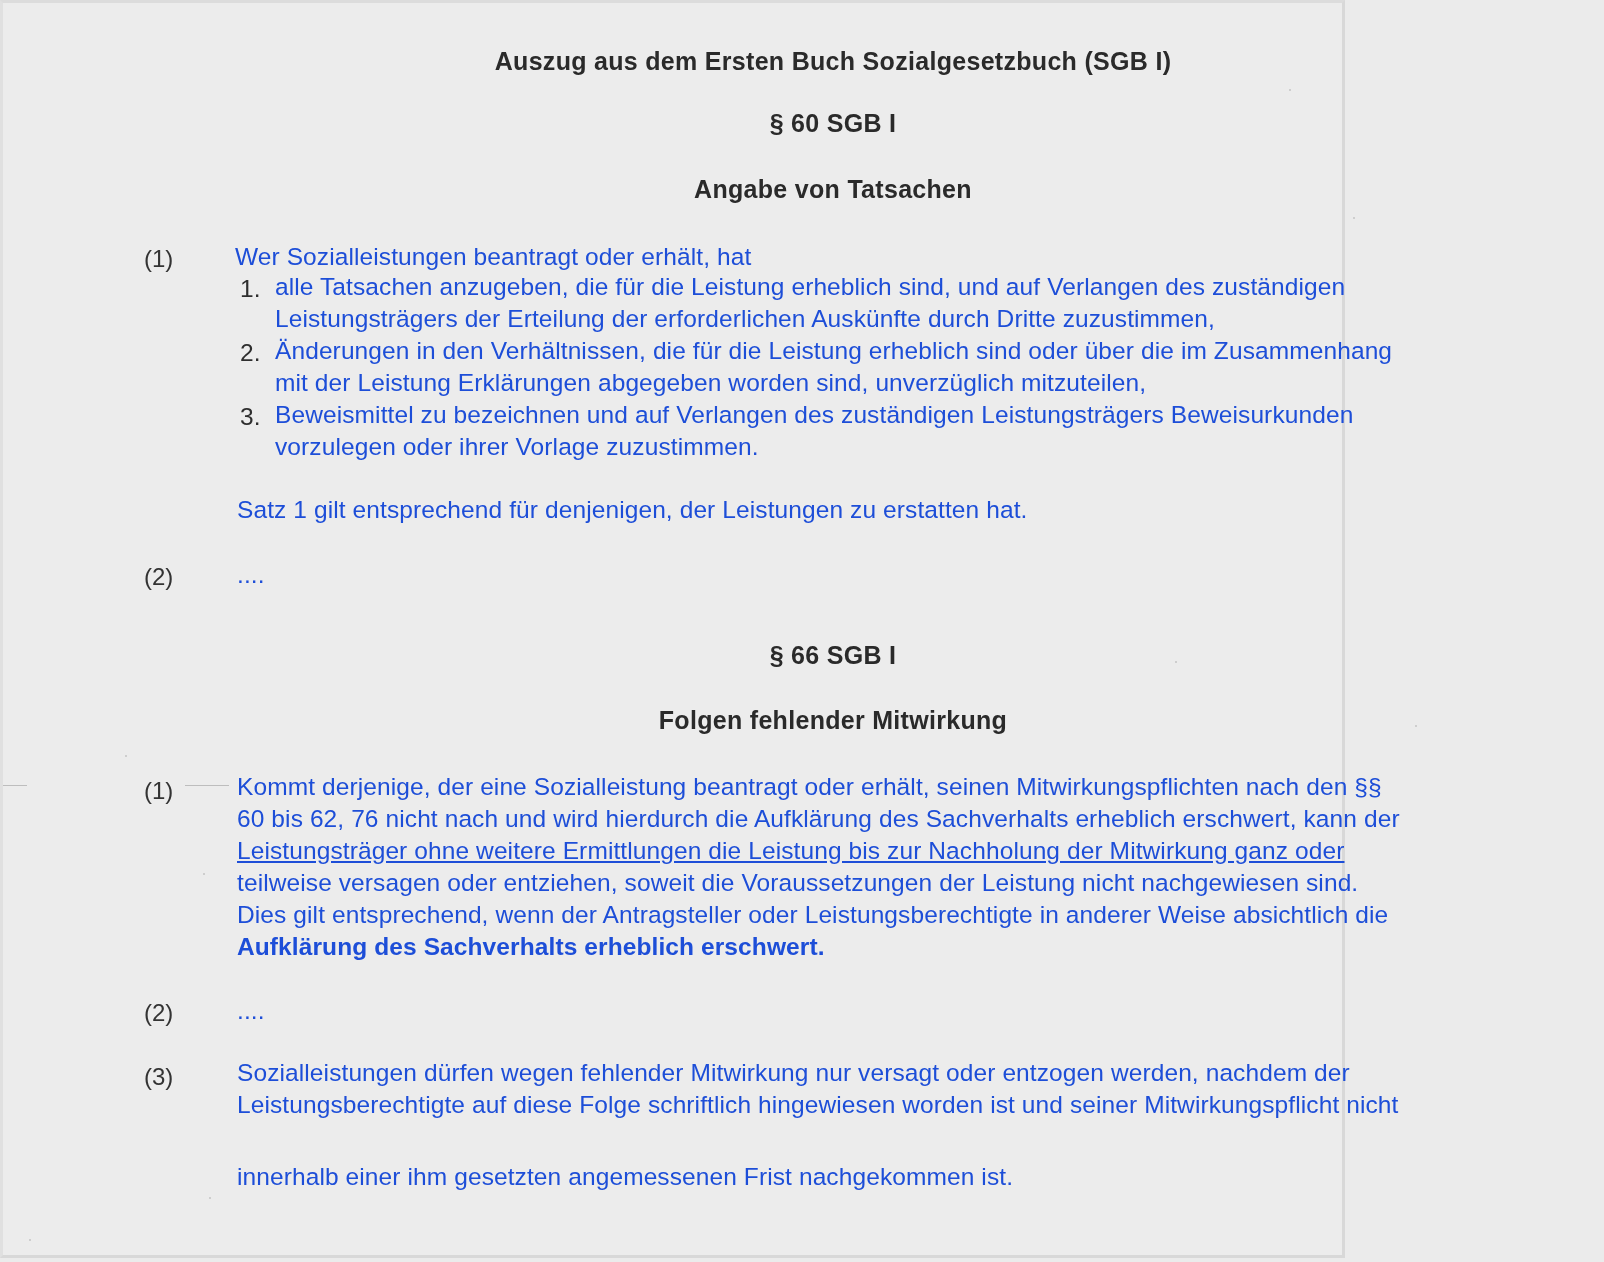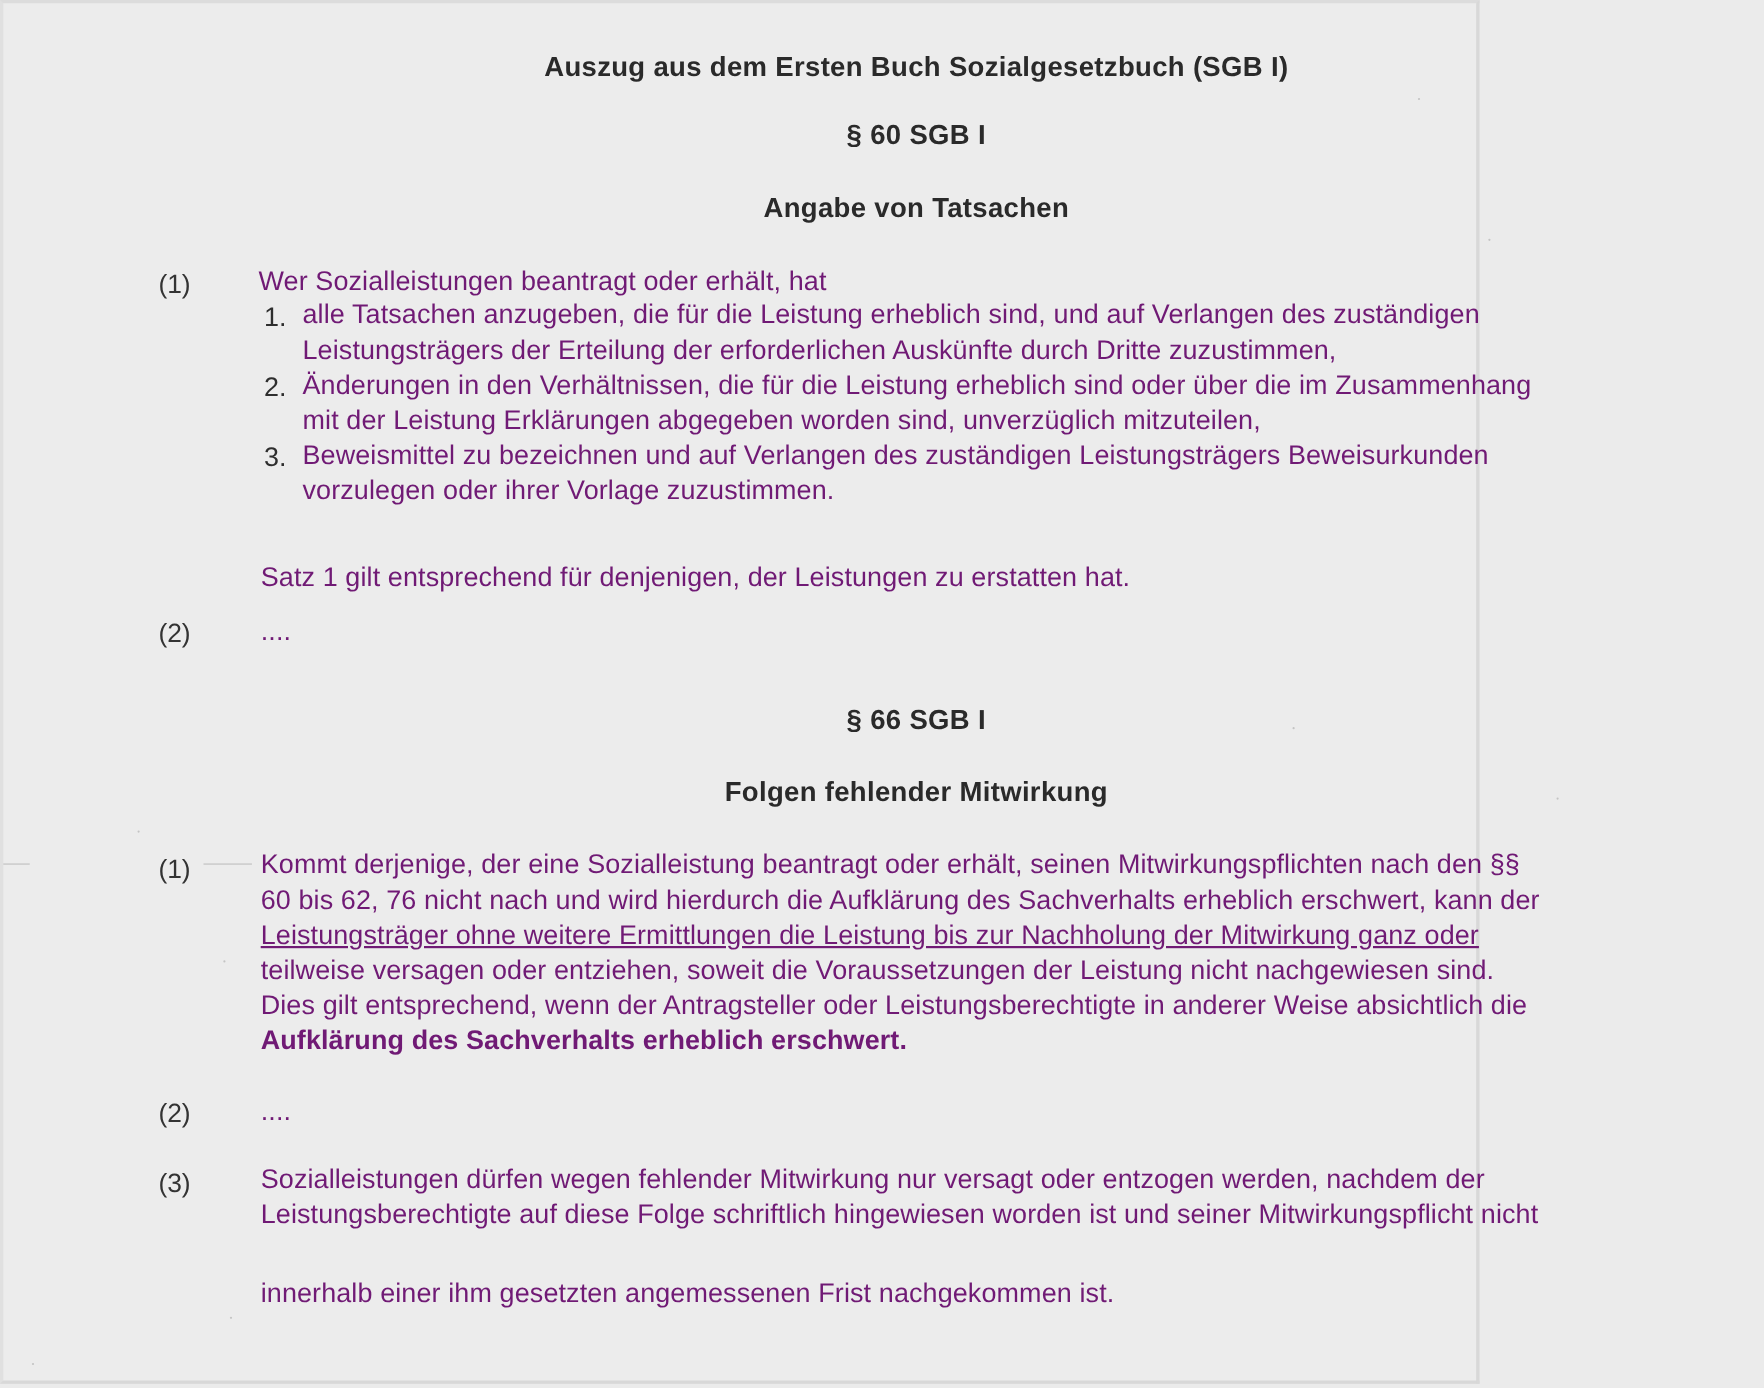--- a/index.html
+++ b/index.html
@@ -37,21 +37,21 @@
     }
     .para-num {
       position: absolute;
       left: 141px;
       font-size: 24px;
       color: #333;
     }
     .text-line {
       position: absolute;
       font-size: 24.5px;
-      color: #701a75;
+      color: #1d4ed8;
       white-space: nowrap;
       letter-spacing: 0.1px;
     }
     .item-num {
       position: absolute;
       left: 237px;
       font-size: 24.5px;
       color: #2e2e2e;
     }
     .speck {
@@ -85,21 +85,21 @@
   <div class="text-line" style="left:272px; top:302px;text-align:center;">Leistungsträgers der Erteilung der erforderlichen Auskünfte durch Dritte zuzustimmen,</div>
 
   <div class="item-num" style="top:336px;">2.</div>
   <div class="text-line" style="left:272px; top:334px;">Änderungen in den Verhältnissen, die für die Leistung erheblich sind oder über die im Zusammenhang</div>
   <div class="text-line" style="left:272px; top:366px;">mit der Leistung Erklärungen abgegeben worden sind, unverzüglich mitzuteilen,</div>
 
   <div class="item-num" style="top:400px;">3.</div>
   <div class="text-line" style="left:272px; top:398px;">Beweismittel zu bezeichnen und auf Verlangen des zuständigen Leistungsträgers Beweisurkunden</div>
   <div class="text-line" style="left:272px; top:430px;">vorzulegen oder ihrer Vorlage zuzustimmen.</div>
 
-  <div class="text-line" style="left:234px; top:493px;margin-top:16px;">Satz 1 gilt entsprechend für denjenigen, der Leistungen zu erstatten hat.</div>
+  <div class="text-line" style="left:234px; top:493px;">Satz 1 gilt entsprechend für denjenigen, der Leistungen zu erstatten hat.</div>
 
   <div class="para-num" style="top:560px;">(2)</div>
   <div class="text-line" style="left:234px; top:558px;">....</div>
 
   <div class="center-heading" style="top:638px;">§ 66 SGB I</div>
   <div class="center-heading" style="top:703px;">Folgen fehlender Mitwirkung</div>
 
   <div class="dash-mark" style="left:0px; top:782px; width:24px;"></div>
   <div class="dash-mark" style="left:182px; top:782px; width:44px;"></div>
   <div class="para-num" style="top:774px;">(1)</div>

